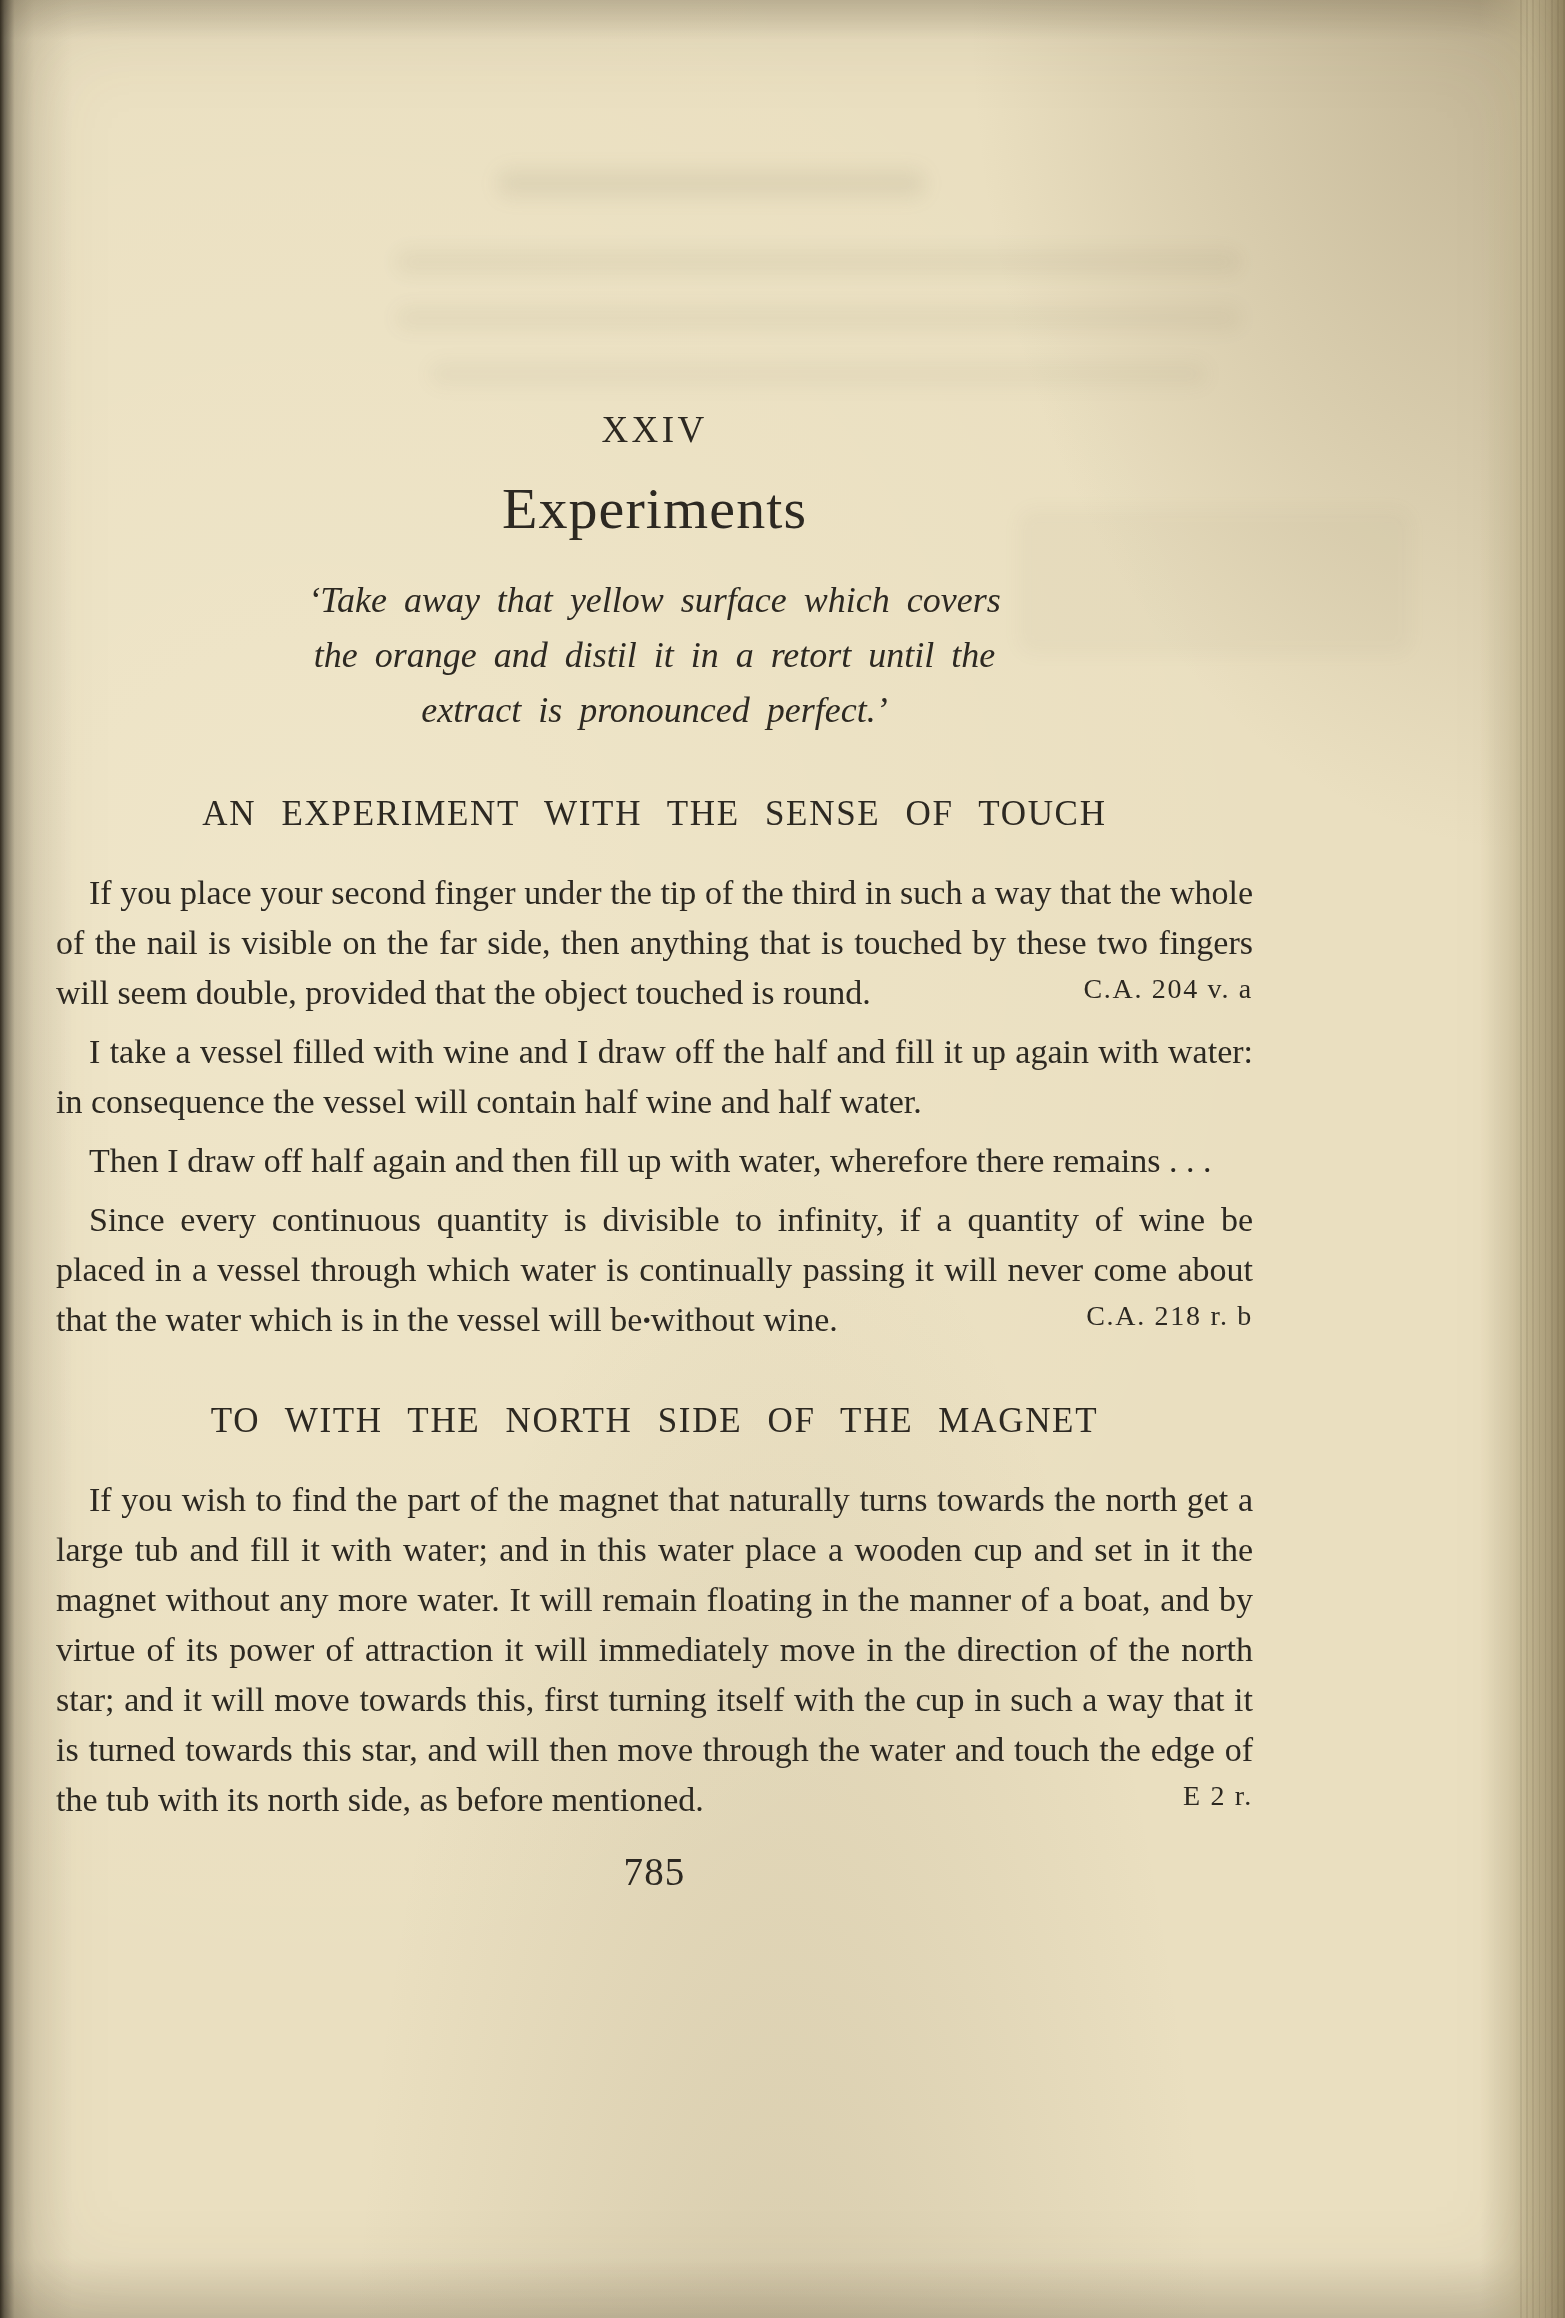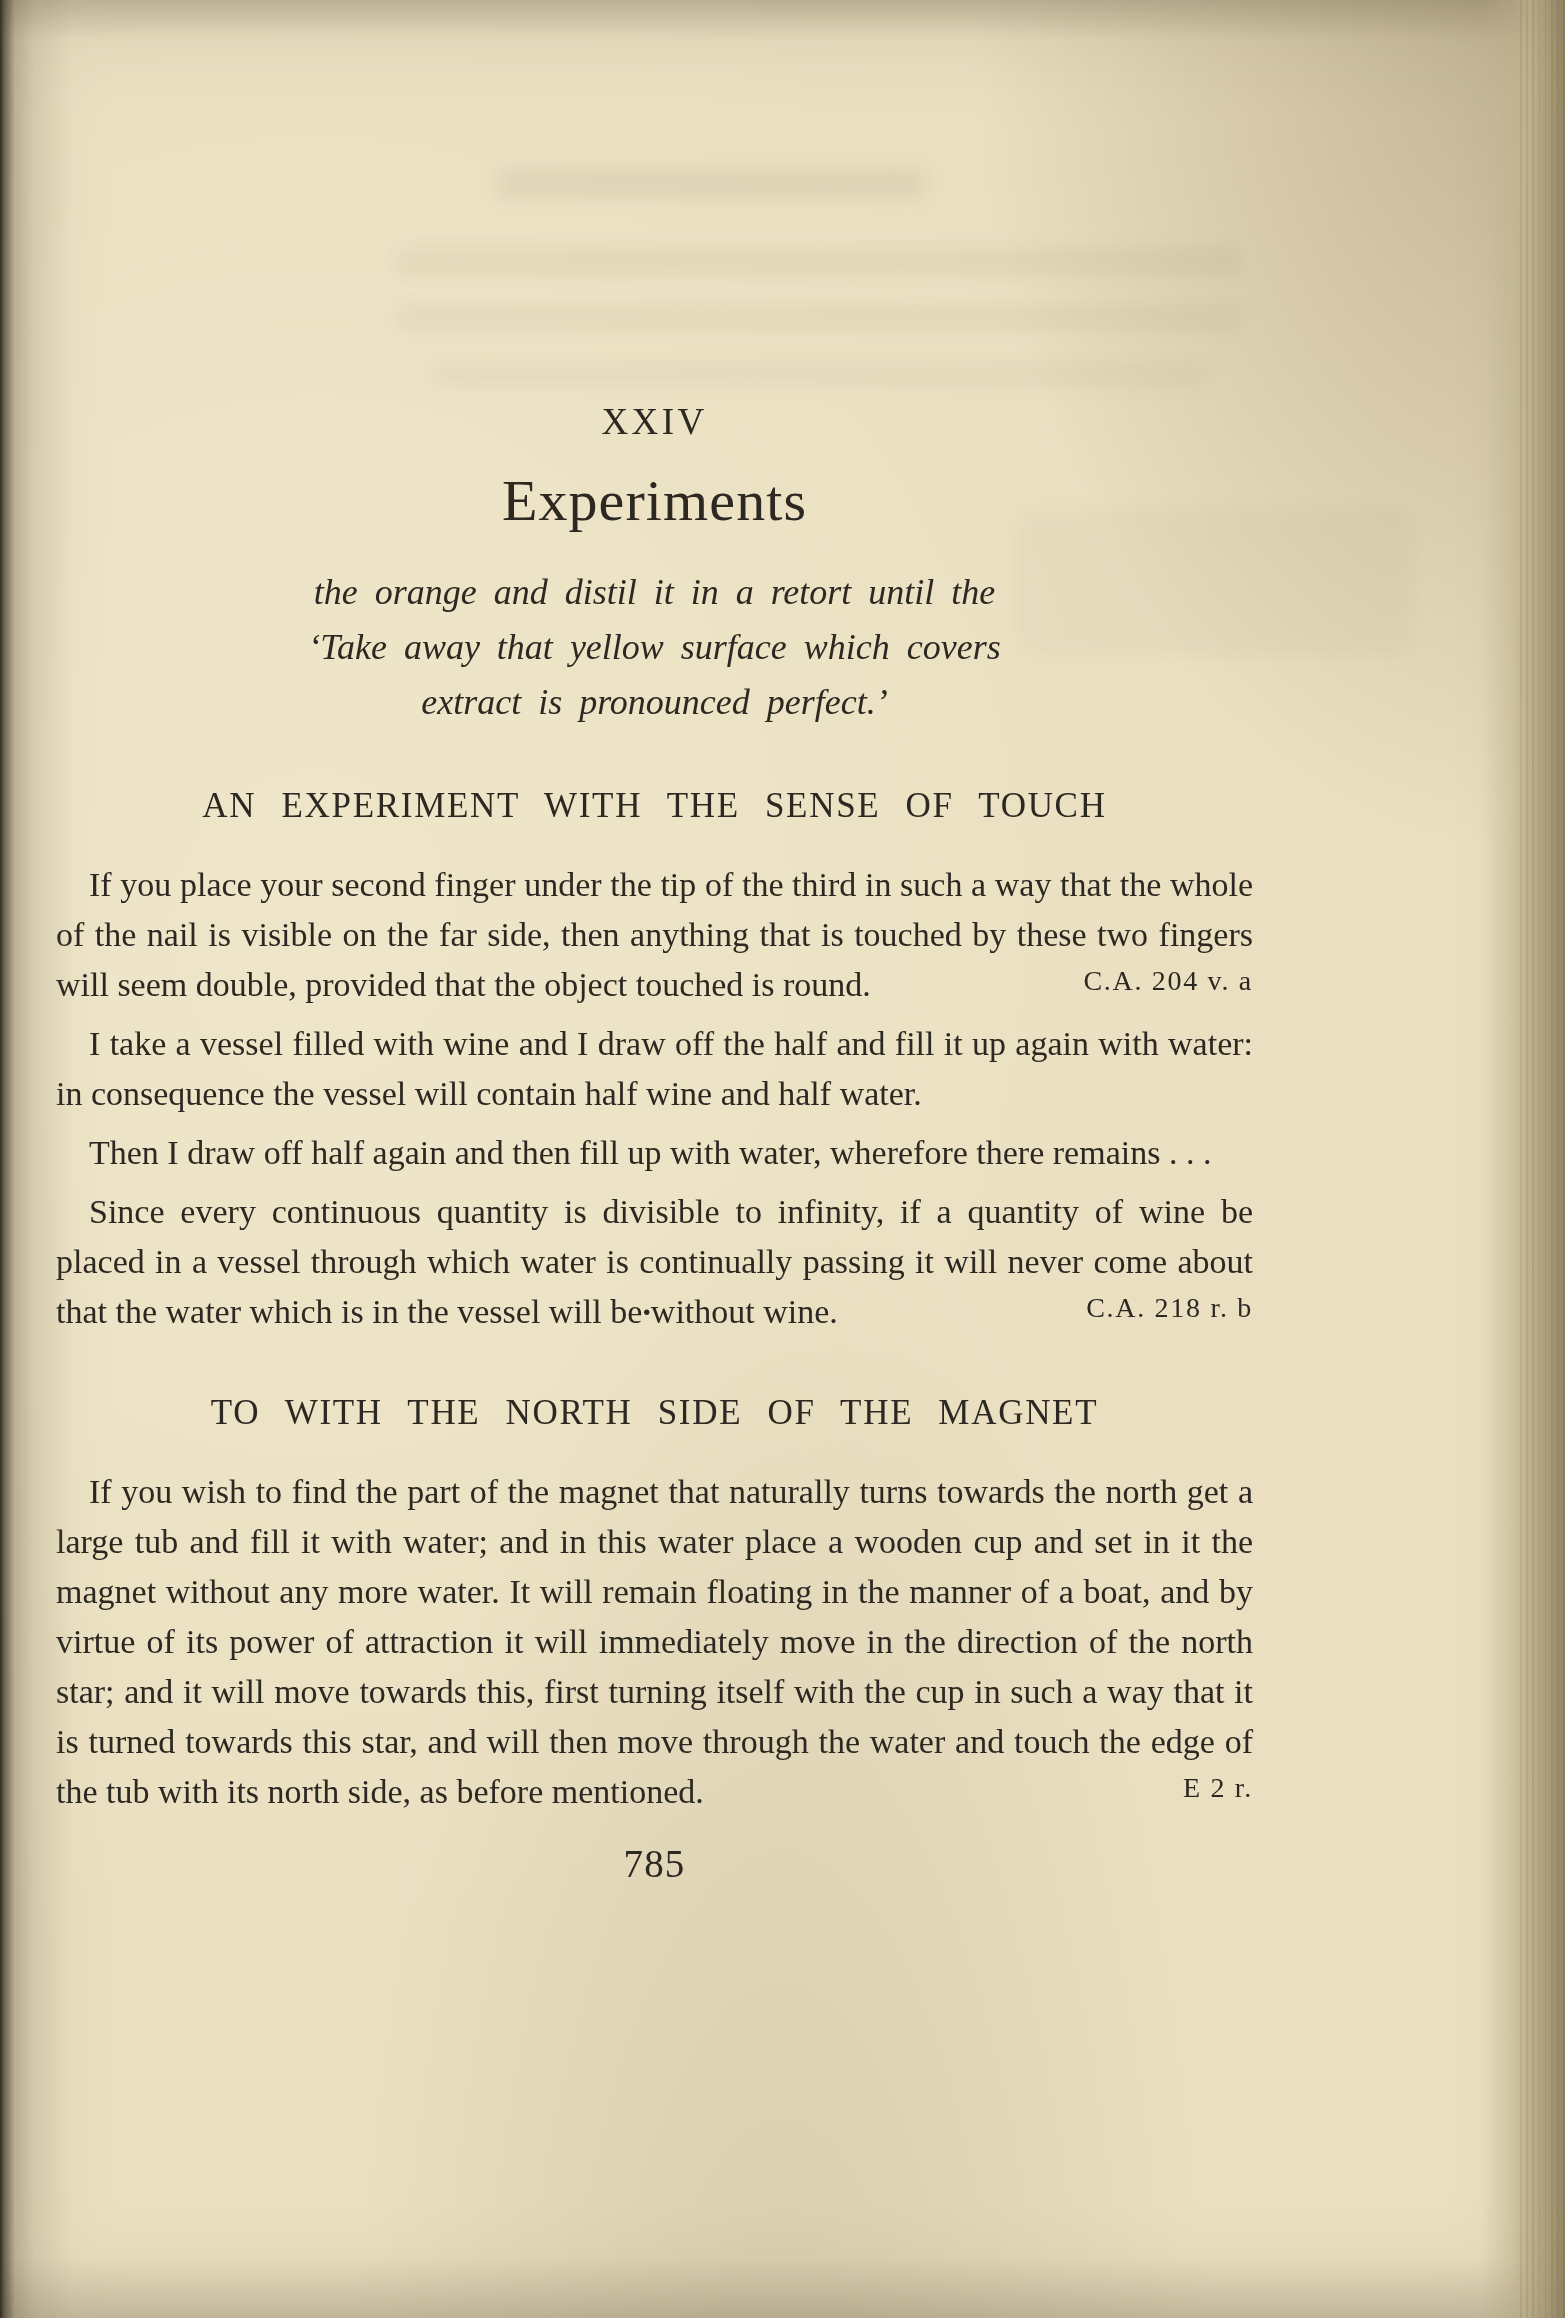--- a/index.html
+++ b/index.html
@@ -58,21 +58,21 @@
   }
   .ghost.g1 { left: 497px;  top: 169px; width: 429px;  height: 29px; }
   .ghost.g2 { left: 395px;  top: 249px; width: 847px; height: 26px; opacity: .8; }
   .ghost.g3 { left: 395px;  top: 305px; width: 847px; height: 26px; opacity: .7; }
   .ghost.g4 { left: 429px;  top: 361px; width: 779px; height: 26px; opacity: .6; }
   .ghost.g5 { left: 1017px; top: 508px; width: 395px;  height: 147px; opacity: .45; }
 
   .content {
     position: absolute;
     left: 56px;
-    top: 4px;
+    top: 12px;
     width: 1197px;
     padding-top: 395px;
   }
   .chapter-number {
     text-align: center;
     font-size: 37px;
     line-height: 45px;
     letter-spacing: 3.4px;
     margin: 0 0 25px 0;
   }
@@ -150,22 +150,22 @@
   <div class="ghost g4"></div>
   <div class="ghost g5"></div>
 
   <div class="content">
 
     <div class="chapter-number">XXIV</div>
 
     <h1 class="title">Experiments</h1>
 
     <div class="epigraph">
+      <div>‘Take away that yellow surface which covers</div>
       <div>the orange and distil it in a retort until the</div>
-      <div>‘Take away that yellow surface which covers</div>
       <div>extract is pronounced perfect.’</div>
     </div>
 
     <h2 class="section-heading">AN EXPERIMENT WITH THE SENSE OF TOUCH</h2>
 
     <p class="para">
       <span>If you place your second finger under the tip of the third in such a way that the whole of the nail is visible on the far side, then anything that is touched by these two fingers will seem double, provided that the object touched is round.</span>
       <span class="citation">C.A. 204 v. a</span>
     </p>
 

